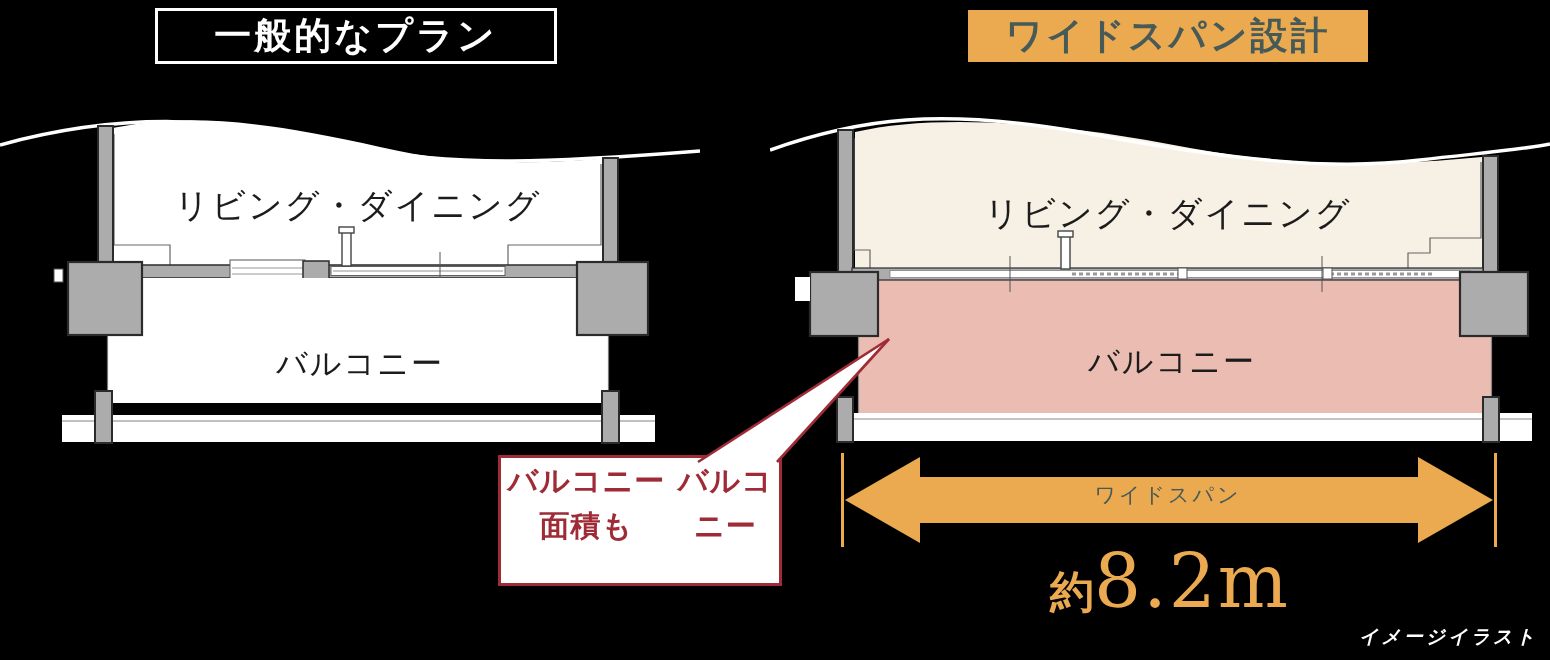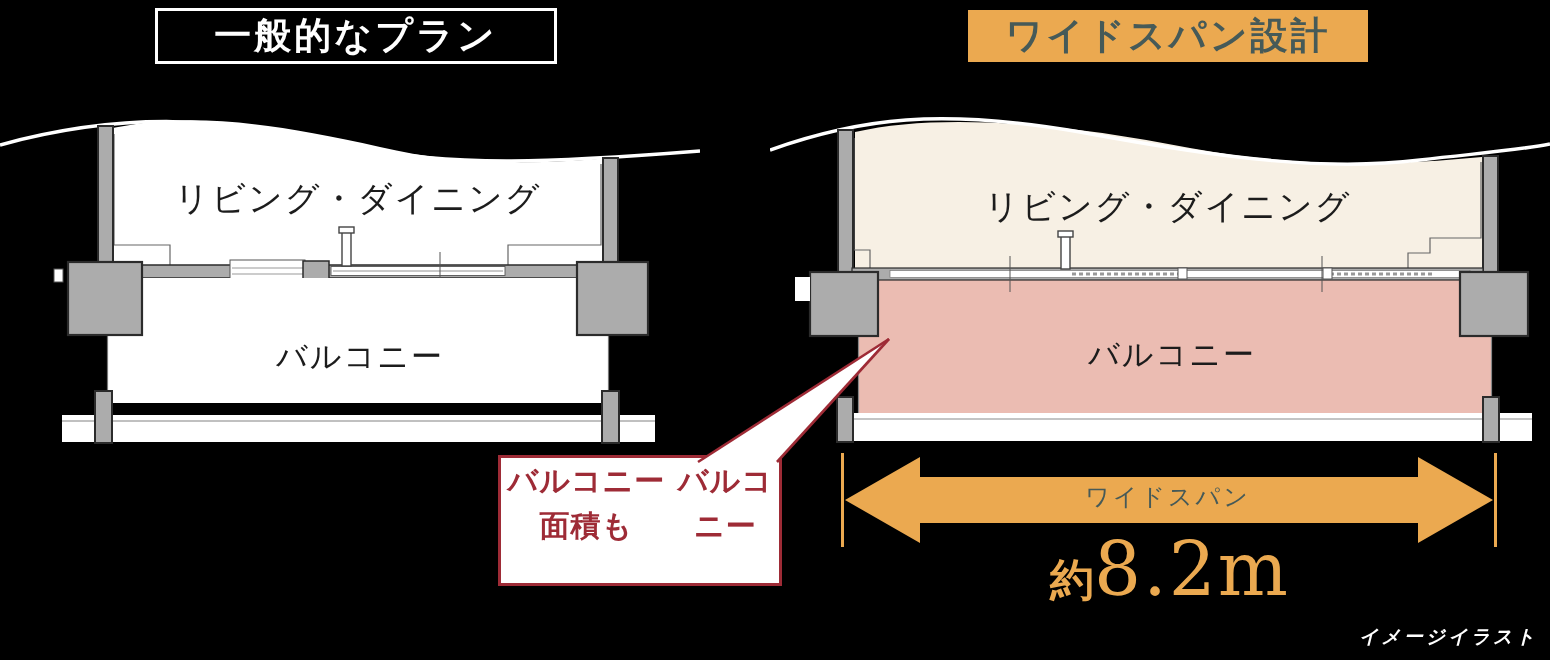--- a/index.html
+++ b/index.html
@@ -5,34 +5,34 @@
   html,body{margin:0;padding:0;background:#000;}
   #canvas{position:relative;width:1550px;height:660px;background:#000;overflow:hidden;
           font-family:"DejaVu Serif","Liberation Serif",serif;}
   .abs{position:absolute;}
   
   .title-box{display:flex;align-items:center;justify-content:center;
              font-weight:bold;font-size:37px;letter-spacing:3px;}
   #title-left{left:155px;top:8px;width:396px;height:50px;border:3px solid #ffffff;color:#ffffff;background:#000;}
   #title-right{left:968px;top:10px;width:400px;height:52px;background:#EBA950;color:#465A58;}
   
-  .room-label{color:#1c1c1c;text-align:center;letter-spacing:2px;}
+  .room-label{color:#1c1c1c;text-align:center;letter-spacing:2px;margin-top:7px;}
   #lbl-living-left{left:158px;top:176px;width:400px;font-size:34px;}
   #lbl-balcony-left{left:160px;top:336px;width:400px;font-size:31px;}
   #lbl-living-right{left:968px;top:184px;width:400px;font-size:34px;}
   #lbl-balcony-right{left:972px;top:334px;width:400px;font-size:31px;}
   
   #callout-box{left:498px;top:455px;width:284px;height:131px;background:#ffffff;
                border:3px solid #9E2B36;box-sizing:border-box;color:#9E2B36;
                font-weight:bold;font-size:30px;line-height:1.5;text-align:center;
                display:flex;flex-direction:row;justify-content:center;letter-spacing:1px;}
   
-  #arrow-label{left:968px;top:481px;width:400px;text-align:center;font-size:24px;
+  #arrow-label{left:968px;top:481px;width:400px;text-align:center;font-size:21px;
                color:#465A58;letter-spacing:3px;z-index:6;}
-  #dim-value{left:940px;top:526px;width:460px;text-align:center;color:#EBA950;z-index:6;}
+  #dim-value{left:940px;top:538px;width:460px;text-align:center;color:#EBA950;z-index:6;}
   #dim-value .approx{font-size:44px;font-weight:bold;}
   #dim-value .meters{font-size:74px;letter-spacing:2px;}
   
   #footnote{left:1280px;top:624px;width:258px;text-align:right;color:#ffffff;
             font-family:"DejaVu Sans","Liberation Sans",sans-serif;
             font-style:italic;font-weight:bold;font-size:19px;letter-spacing:3px;}
   svg{display:block;}
 </style>
 </head>
 <body>

